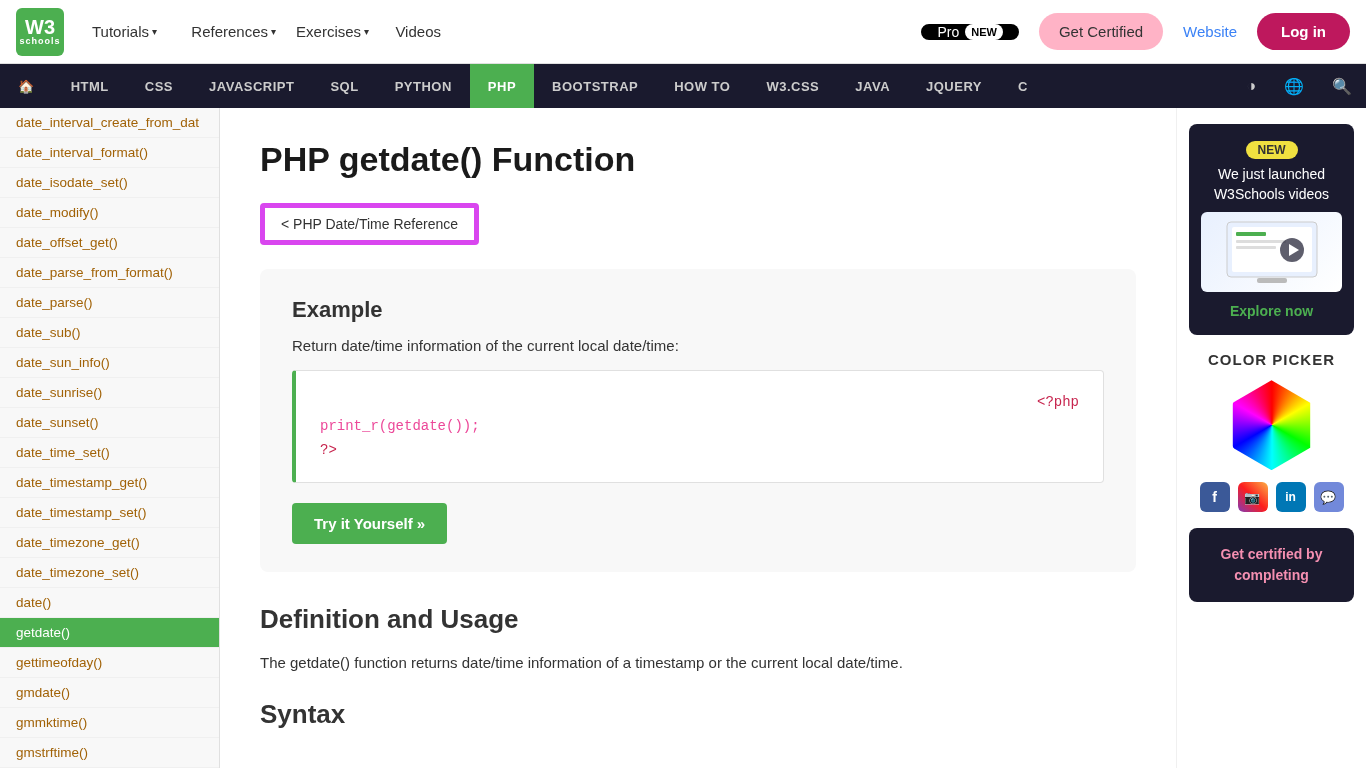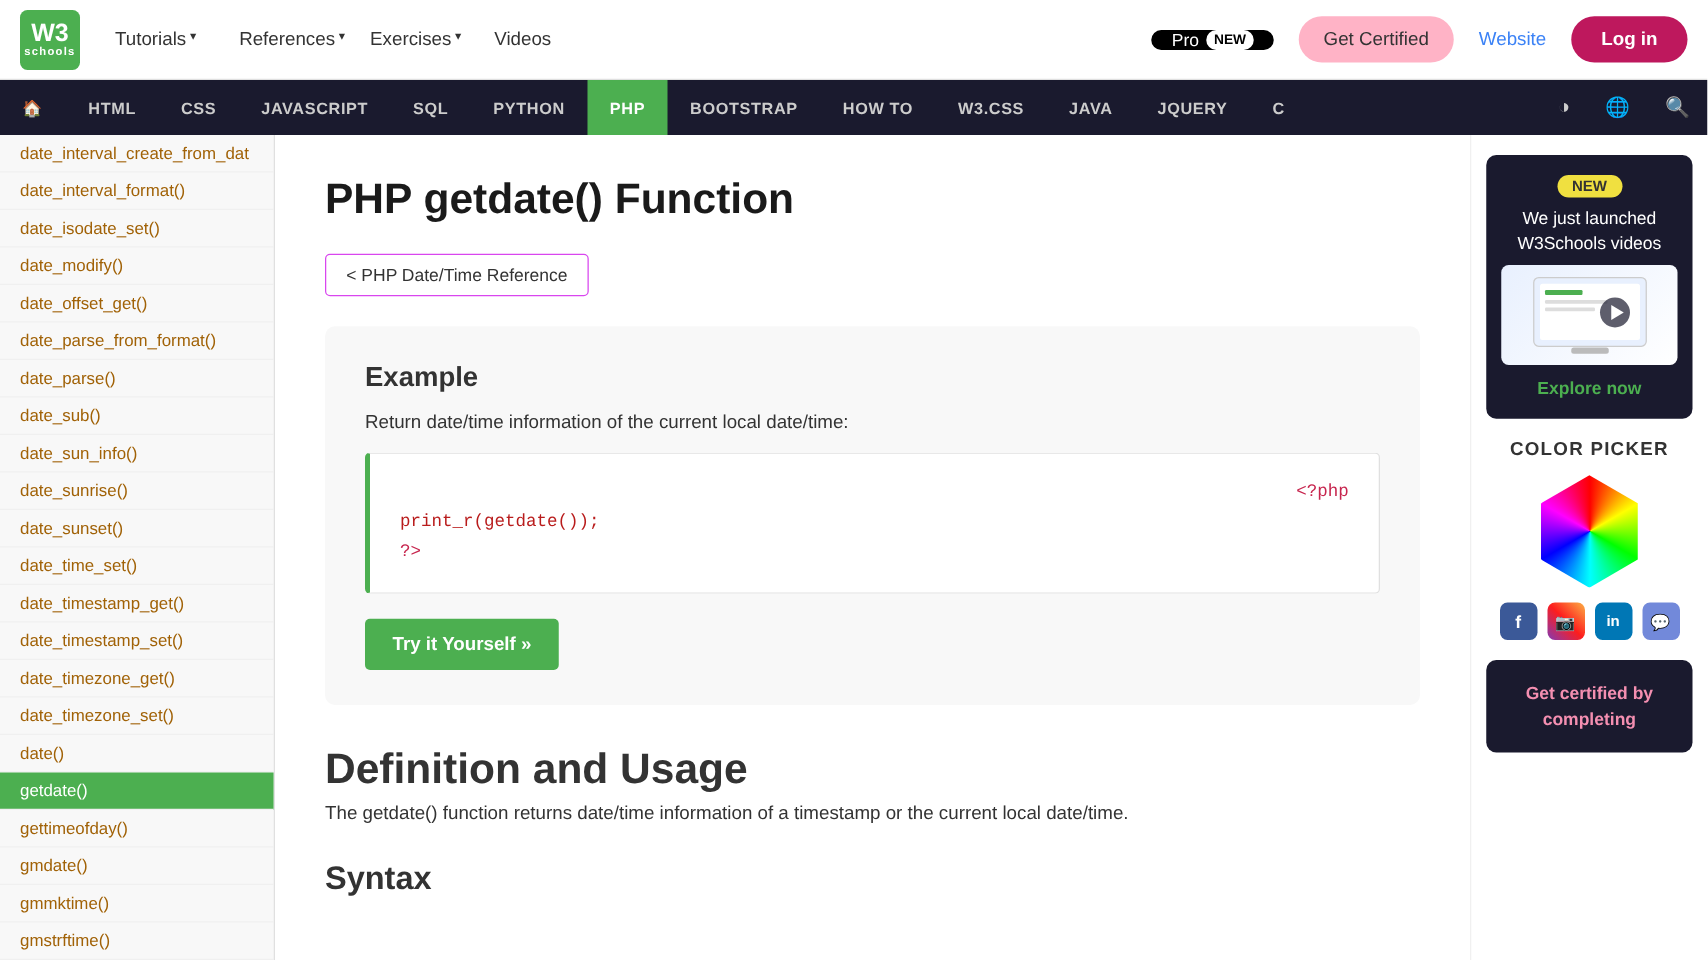--- a/index.html
+++ b/index.html
@@ -20,21 +20,21 @@
       width: 48px; height: 48px; background: #4CAF50; border-radius: 6px;
       display: flex; align-items: center; justify-content: center;
       color: #fff; font-weight: 900; font-size: 18px; line-height: 1;
       flex-direction: column;
     }
     .logo-w3 { font-size: 20px; font-weight: 900; }
     .logo-schools { font-size: 9px; letter-spacing: 1px; }
     .top-nav-links { display: flex; align-items: center; gap: 4px; flex: 1; }
     .top-nav-links a {
       text-decoration: none; color: #333; font-size: 15px; padding: 4px 8px;
-      display: flex; align-items: flex-start; gap: 3px;
+      display: flex; align-items: center; gap: 3px;
     }
     .caret { font-size: 10px; }
     .spacer { flex: 1; }
     .pro-btn {
       background: #000; color: #fff; border-radius: 20px; padding: 0 16px;
       font-size: 14px; display: flex; align-items: center; gap: 6px; cursor: pointer;
       border: none;
     }
     .pro-new-badge {
       background: #fff; color: #000; border-radius: 10px; padding: 2px 6px;
@@ -110,21 +110,21 @@
     .page-title {
       font-size: 34px;
       font-weight: 700;
       color: #1a1a1a;
       margin-bottom: 24px;
     }
     .breadcrumb-link {
       display: inline-flex;
       align-items: center;
       gap: 4px;
-      border: 1px solid #d946ef;
+      border: 5px solid #d946ef;
       border-radius: 4px;
       padding: 8px 16px;
       color: #333;
       text-decoration: none;
       font-size: 14px;
       margin-bottom: 24px;
     }
 
     
     .example-box {
@@ -148,38 +148,38 @@
       border: 1px solid #e0e0e0;
       border-radius: 4px;
       padding: 20px 24px;
       margin-bottom: 20px;
       font-family: 'Courier New', monospace;
       font-size: 14px;
       line-height: 1.7;
       border-left: 4px solid #4CAF50;
     }
     .code-php { color: #c7254e; text-align: right; }
-    .code-normal { color: #b91c1c; }
+    .code-normal { color: #ec4899; }
     .code-end { color: #c7254e; }
     .try-btn {
       background: #4CAF50;
       color: #fff;
       border: none;
       border-radius: 4px;
       padding: 12px 22px;
       font-size: 15px;
       font-weight: 600;
       cursor: pointer;
     }
 
     
     .section-title {
-      font-size: 34px;
+      font-size: 26px;
       font-weight: 700;
-      margin-bottom: 4px;
+      margin-bottom: 16px;
       margin-top: 8px;
     }
     .section-text {
       font-size: 15px;
       color: #333;
       line-height: 1.6;
       margin-bottom: 24px;
     }
     .syntax-title {
       font-size: 26px;

